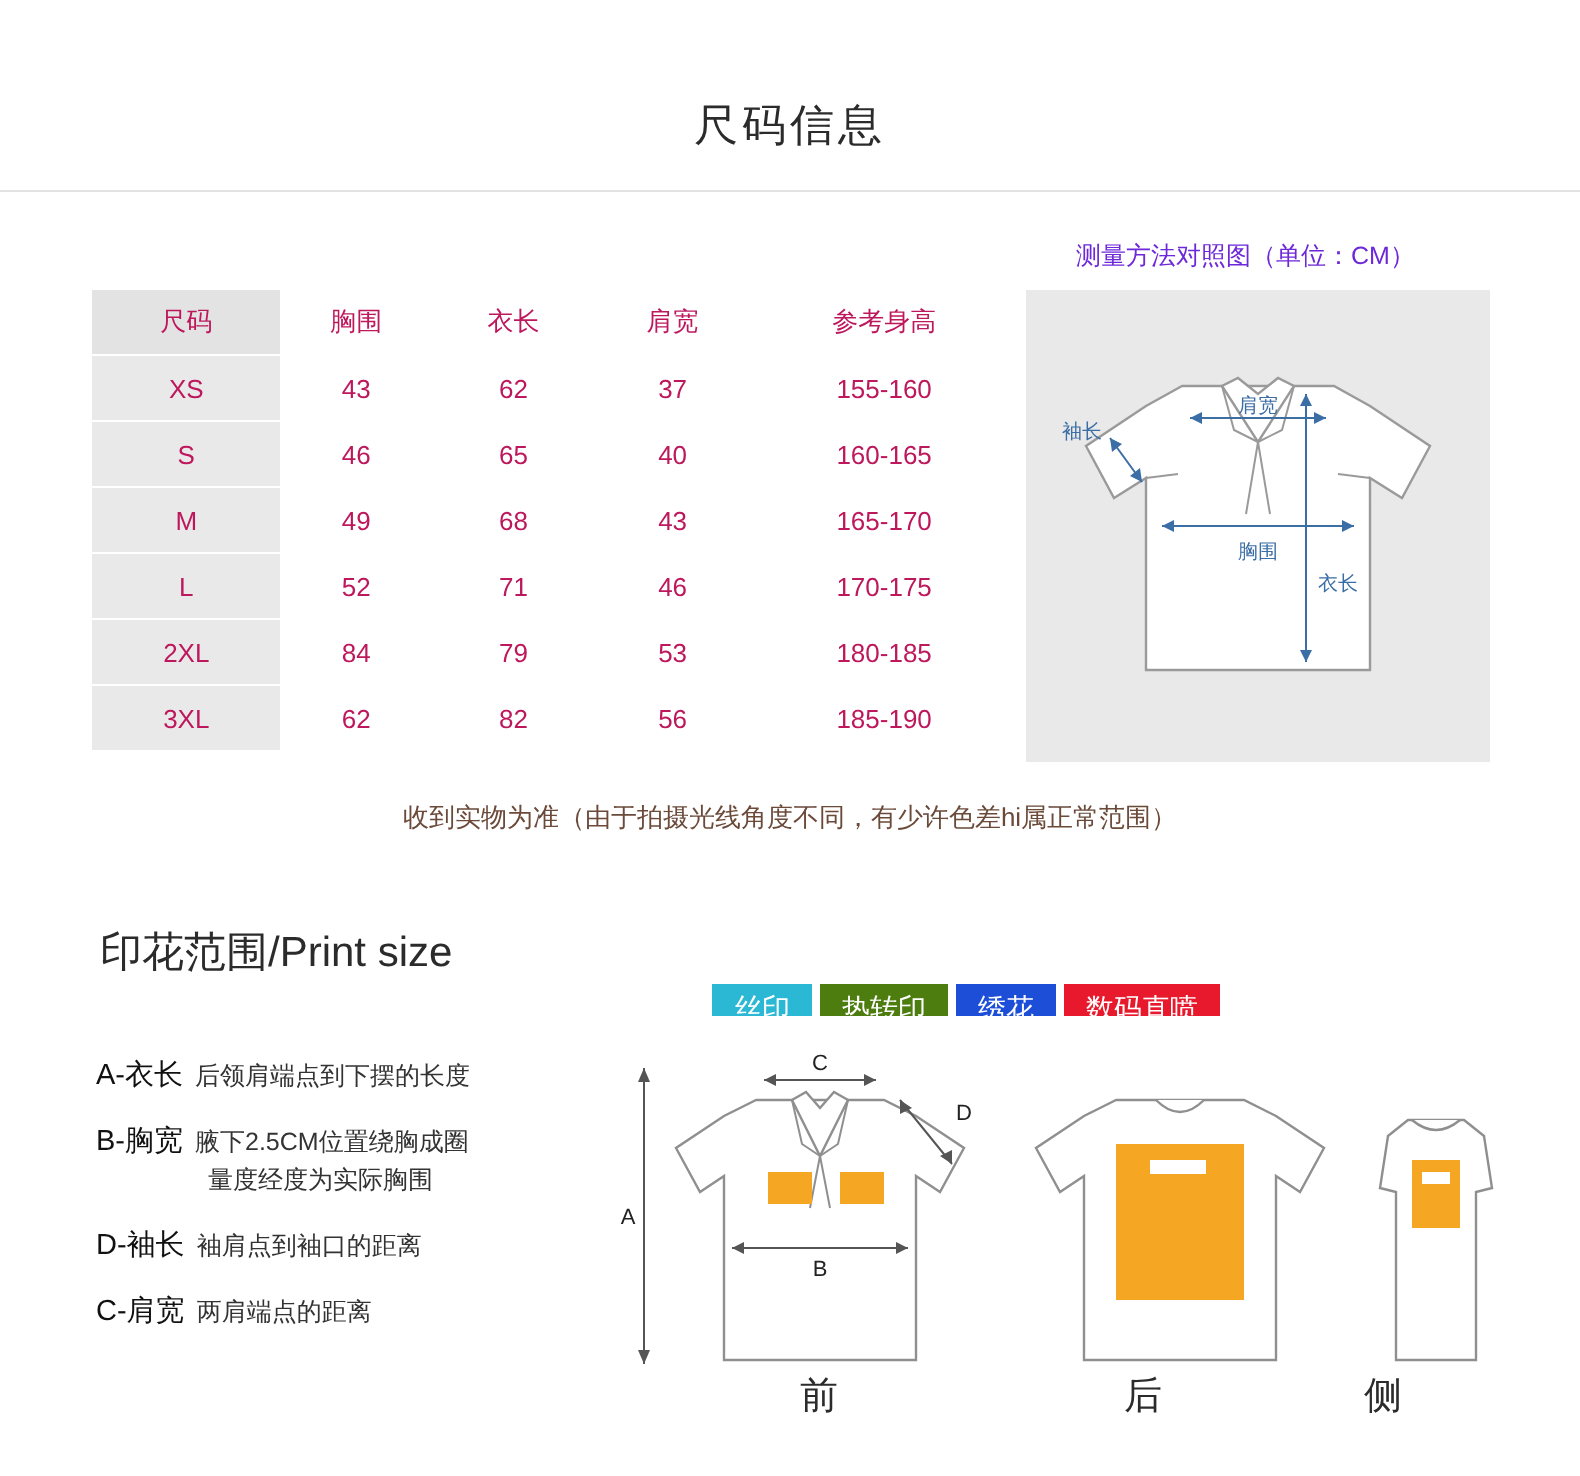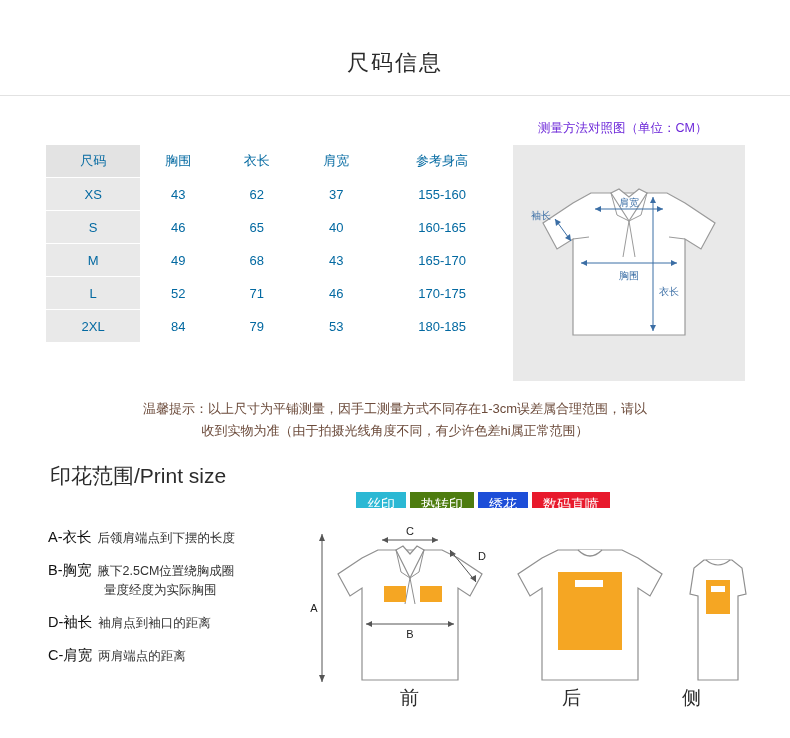--- a/index.html
+++ b/index.html
@@ -65,21 +65,21 @@
     top: 144px;
     border-collapse: collapse;
     width: 465px;
     background: #e9e9e9;
   }
   .size-table td, .size-table th {
     border: 1px solid #ffffff;
     height: 30px;
     font-size: 13px;
     font-weight: normal;
-    color: #0369a1;
+    color: #be185d;
     text-align: center;
     background: #e9e9e9;
   }
   .size-table th {
     background: #e3e3e3;
   }
   .size-table td.val, .size-table th.valh {
     background: #ffffff;
   }
   .col-size { width: 95px; }
@@ -240,20 +240,27 @@
         <td class="val">46</td>
         <td class="val">170-175</td>
       </tr>
       <tr>
         <td>2XL</td>
         <td class="val">84</td>
         <td class="val">79</td>
         <td class="val">53</td>
         <td class="val">180-185</td>
       </tr>
+      <tr>
+        <td>3XL</td>
+        <td class="val">62</td>
+        <td class="val">82</td>
+        <td class="val">56</td>
+        <td class="val">185-190</td>
+      </tr>
     </tbody>
   </table>
 
   <div class="diagram-box">
     <svg width="232" height="236" viewBox="0 0 232 236">
 
       <path d="M78 48 L60 58 L30 78 L44 104 L60 94 L60 190 L172 190 L172 94 L188 104 L202 78 L172 58 L154 48 Z" fill="#ffffff" stroke="#9a9a9a" stroke-width="1.2"></path>
 
       <path d="M98 48 L116 76 L134 48 L126 44 L116 52 L106 44 Z" fill="#ffffff" stroke="#9a9a9a" stroke-width="1.2"></path>
       <path d="M98 48 L104 70 L116 76" fill="none" stroke="#9a9a9a" stroke-width="1"></path>
@@ -279,21 +286,20 @@
       <text x="116" y="134" font-size="10" fill="#3b6ea5" text-anchor="middle" font-family="'Liberation Sans', sans-serif">胸围</text>
 
       <line x1="140" y1="52" x2="140" y2="186" stroke="#3b6ea5" stroke-width="1"></line>
       <path d="M140 52 l-3 6 h6 z" fill="#3b6ea5"></path>
       <path d="M140 186 l-3 -6 h6 z" fill="#3b6ea5"></path>
       <text x="146" y="150" font-size="10" fill="#3b6ea5" text-anchor="start" font-family="'Liberation Sans', sans-serif">衣长</text>
     </svg>
   </div>
 
   <div class="tips">
-    <div>温馨提示：以上尺寸为平铺测量，因手工测量方式不同存在1-3cm误差属合理范围，请以</div>
     <div>收到实物为准（由于拍摄光线角度不同，有少许色差hi属正常范围）</div>
   </div>
 
   <div class="print-title">印花范围/Print size</div>
 
   <div class="legend">
     <div class="legend-item" style="background:#2bb8d4">丝印</div>
     <div class="legend-item" style="background:#4d7c0f">热转印</div>
     <div class="legend-item" style="background:#1d4ed8">绣花</div>
     <div class="legend-item" style="background:#e8192c">数码直喷</div>

